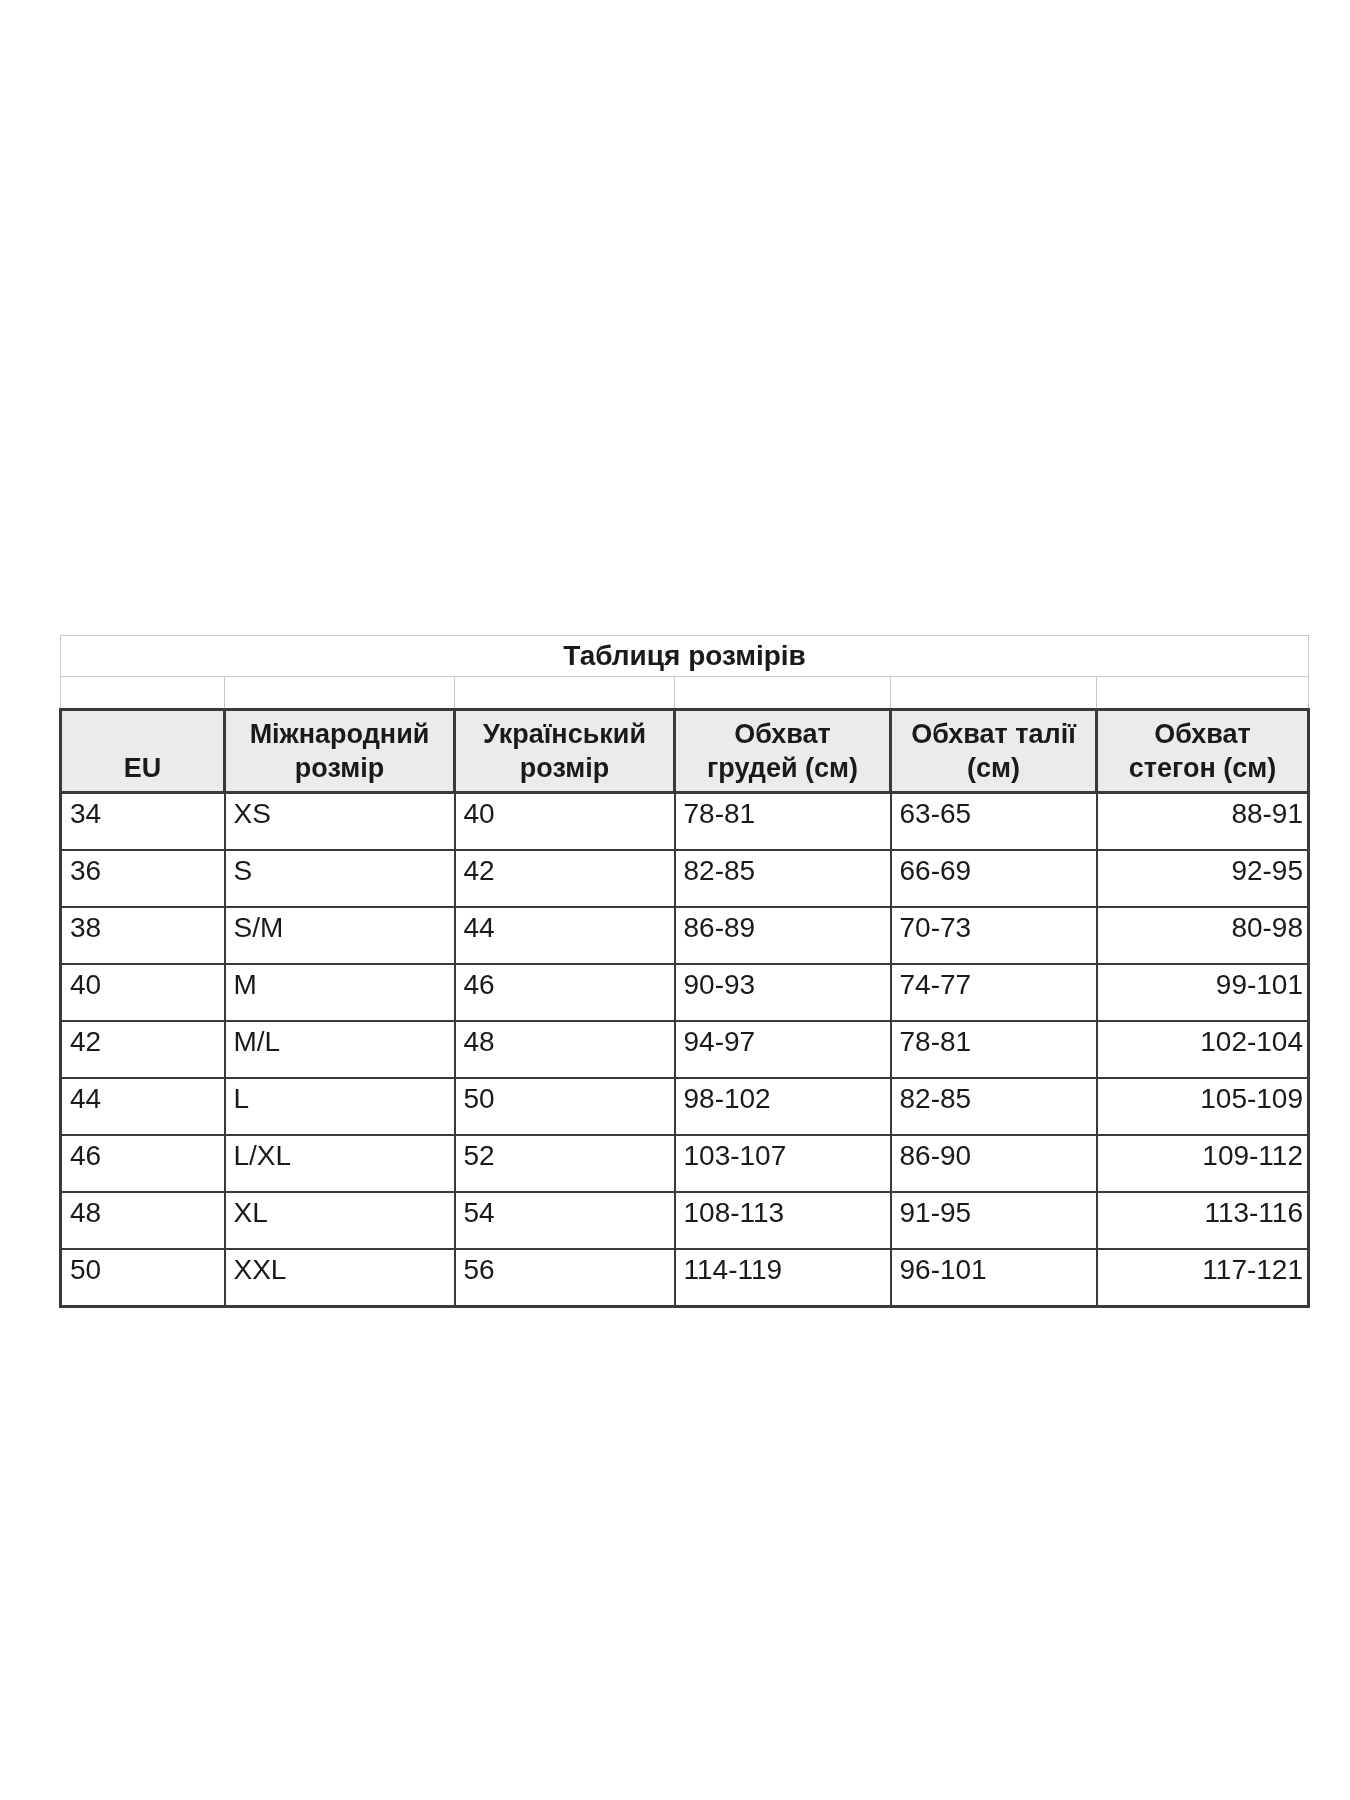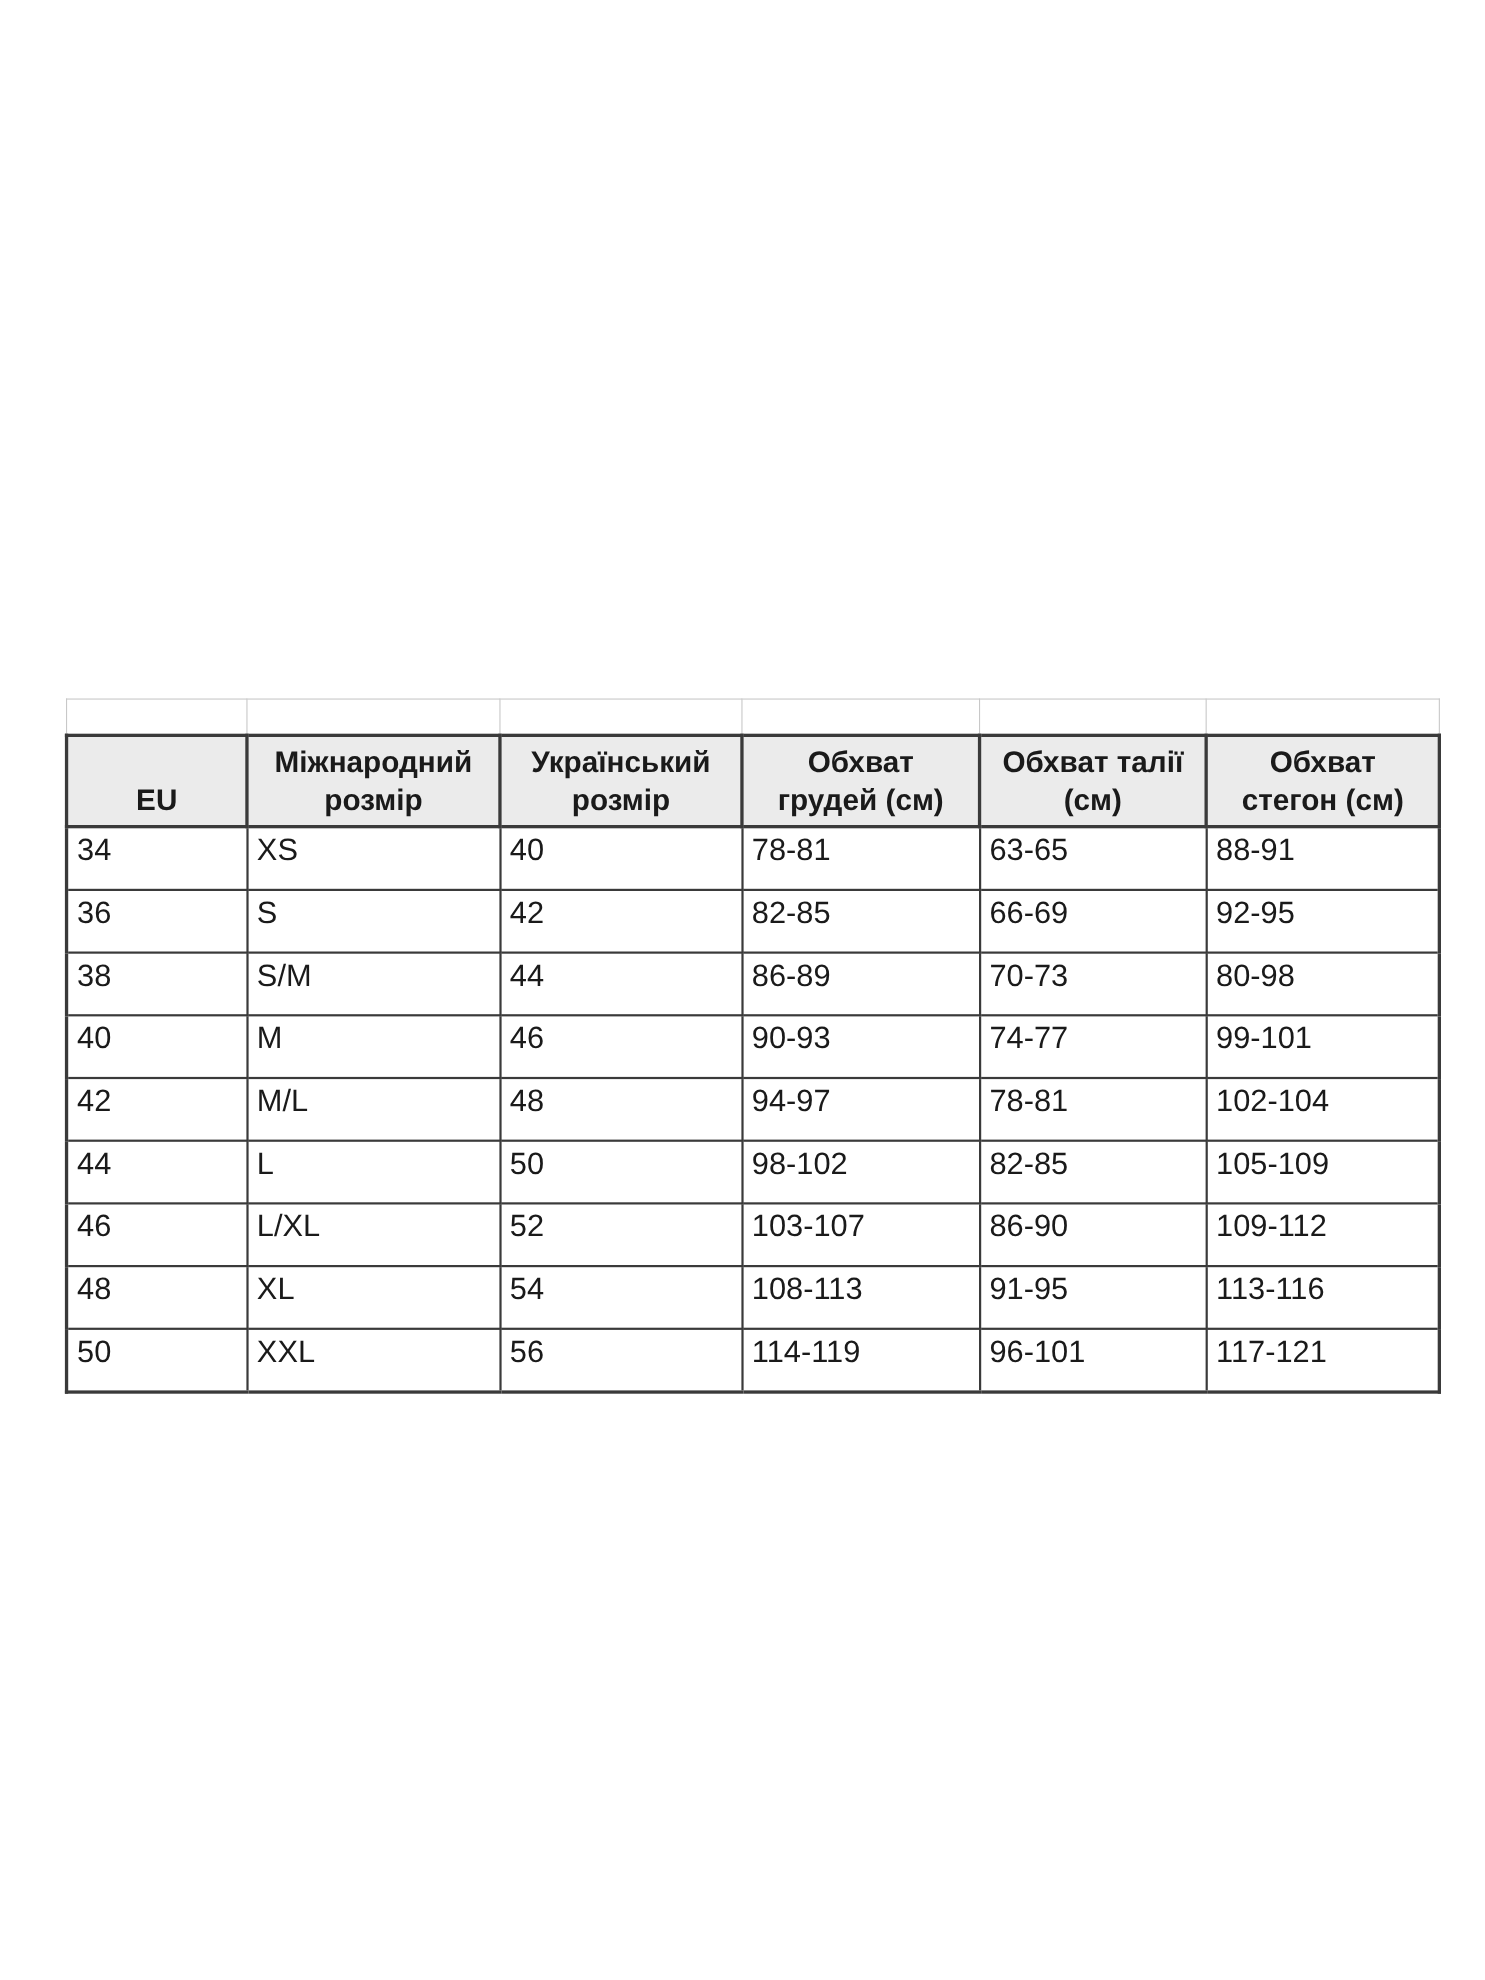--- a/index.html
+++ b/index.html
@@ -62,38 +62,41 @@
     border: 2px solid #3a3a3a;
     font-size: 28px;
     font-weight: 400;
     text-align: left;
     vertical-align: middle;
     padding: 0 4px 16px 8px;
     white-space: nowrap;
     overflow: hidden;
   }
   tr.data-row td:first-child { border-left-width: 3px; }
-  tr.data-row td:last-child  { border-right-width: 3px; }
+  tr.data-row td:last-child  { border-right-width: 3px; text-align: right; }
   tr.data-row:last-child td  { border-bottom-width: 3px; }
 </style>
 </head>
 <body>
 
 <div class="size-table-wrap">
   <table class="size-table">
     <colgroup>
       <col style="width:164px">
       <col style="width:230px">
       <col style="width:220px">
       <col style="width:216px">
       <col style="width:206px">
       <col style="width:212px">
     </colgroup>
 
     <tbody>
+        <tr class="title-row">
+      <td colspan="6">Таблиця розмірів</td>
+    </tr>
 
     <tr class="spacer-row">
       <td></td>
       <td></td>
       <td></td>
       <td></td>
       <td></td>
       <td></td>
     </tr>
 

